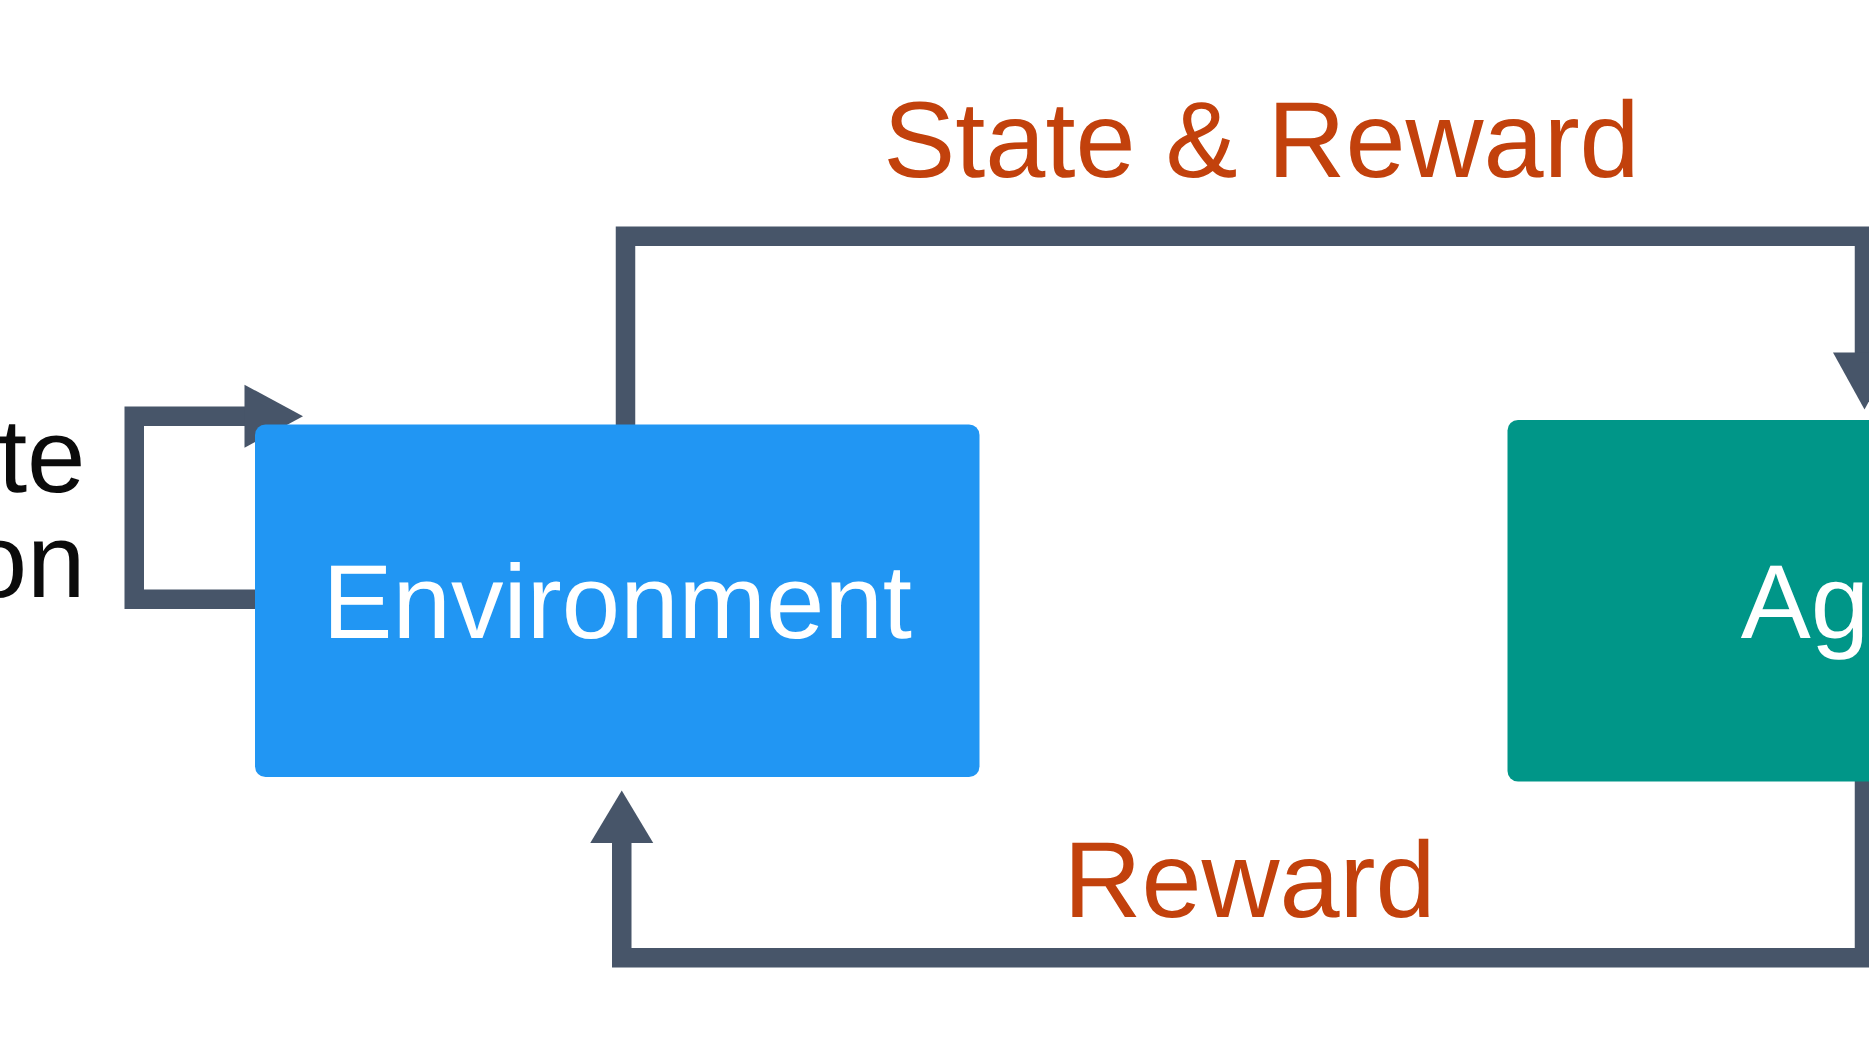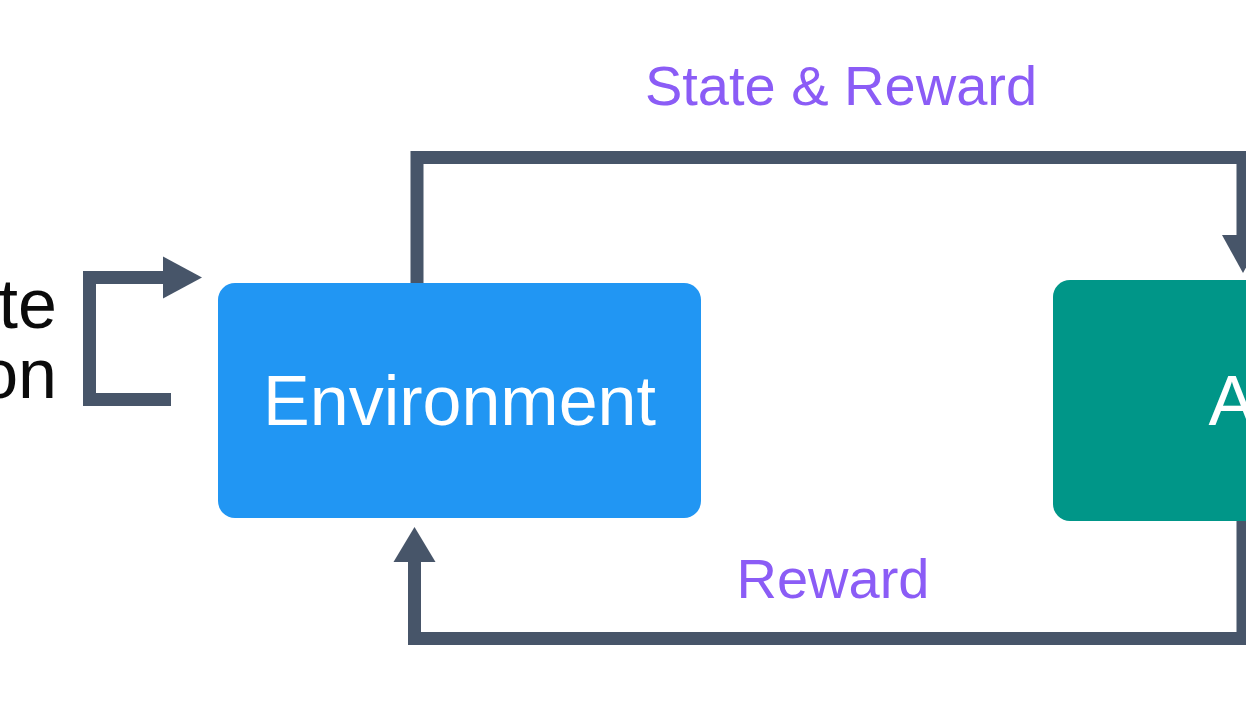--- a/index.html
+++ b/index.html
@@ -19,49 +19,48 @@
     position: absolute;
     left: 0;
     top: 0;
     width: 1246px;
     height: 701px;
     z-index: 1;
   }
   .node {
     position: absolute;
     z-index: 2;
-    border-radius: 17px;
+    border-radius: 7px;
     display: flex;
     align-items: center;
     justify-content: center;
     color: #ffffff;
     font-size: 70px;
     line-height: 1;
     letter-spacing: 0px;
-    margin-left: 48px;
   }
   #env-node {
     left: 170px;
     top: 283px;
     width: 483px;
     height: 235px;
     background: #2196F3;
   }
   #agent-node {
     left: 1005px;
     top: 280px;
     width: 494px;
     height: 241px;
     background: #009688;
   }
   .edge-label {
     position: absolute;
     z-index: 3;
-    color: #8b5cf6;
-    font-size: 56px;
+    color: #c2410c;
+    font-size: 72px;
     line-height: 1;
     white-space: nowrap;
     text-align: center;
   }
   #label-state-reward {
     left: 541px;
     top: 58px;
     width: 600px;
   }
   #label-action {

